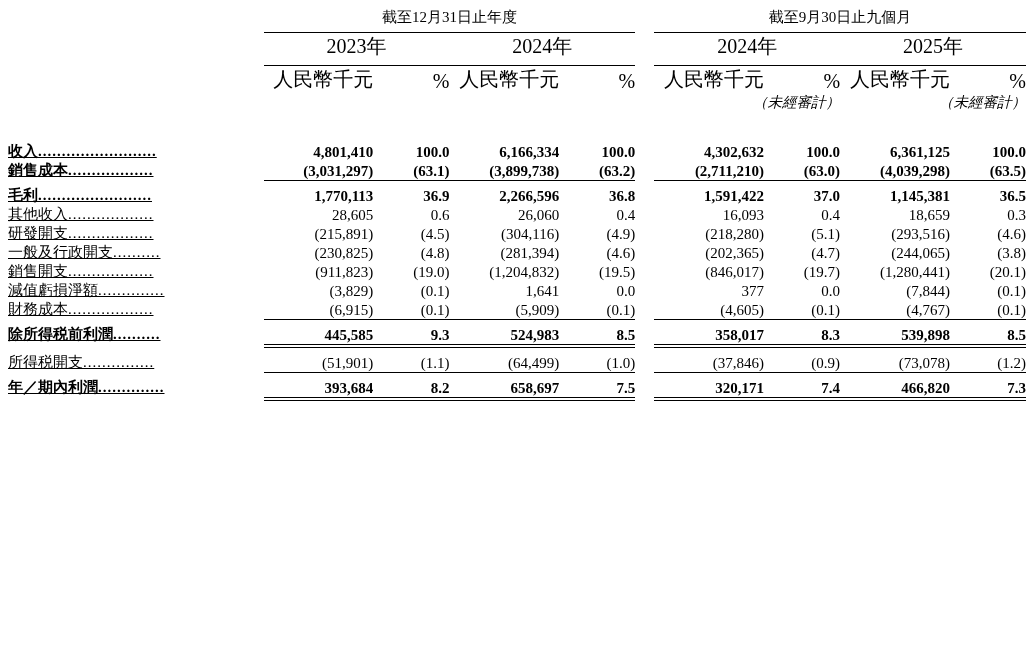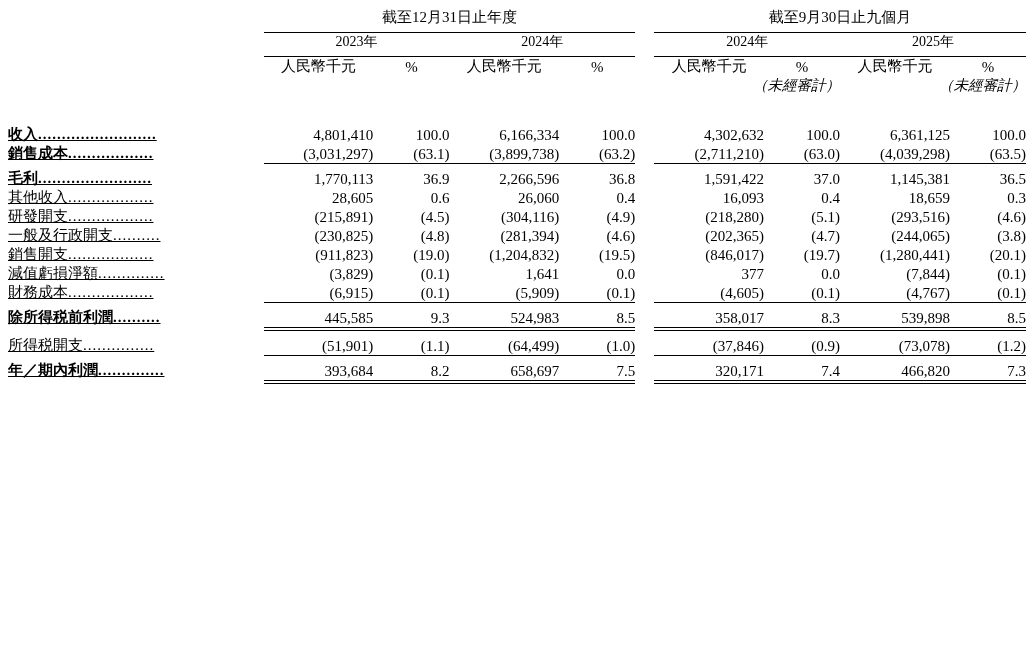--- a/index.html
+++ b/index.html
@@ -45,32 +45,32 @@
     padding-bottom: 3px;
   }
   .hdr-group .inner {
     border-bottom: 1px solid #000;
     padding-bottom: 5px;
     display: block;
   }
   .hdr-year {
     text-align: center;
     font-weight: bold;
-    font-size: 14px;
+    font-size: 20px;
     padding-top: 8px;
     padding-bottom: 3px;
   }
   .hdr-year .inner {
     border-bottom: 1px solid #000;
     padding-bottom: 5px;
     display: block;
   }
   .hdr-unit {
-    text-align: center;
-    font-size: 15px;
+    text-align: right;
+    font-size: 20px;
     padding-top: 9px;
     white-space: nowrap;
   }
   .hdr-sub {
     text-align: right;
     font-size: 14.5px;
     font-style: italic;
     padding-top: 2px;
     white-space: nowrap;
   }
@@ -86,21 +86,21 @@
   }
   .rowlabel.bold { font-weight: bold; }
   .num {
     text-align: right;
     font-size: 15px;
     padding-top: 3px;
     padding-bottom: 3px;
     padding-right: 2px;
     white-space: nowrap;
   }
-  .num.bold { font-weight: normal; }
+  .num.bold { font-weight: bold; }
   .leader {
     letter-spacing: 1px;
   }
   
   .rule td {
     height: 1px;
     padding: 0;
   }
   .rule .line {
     border-top: 1px solid #000;

